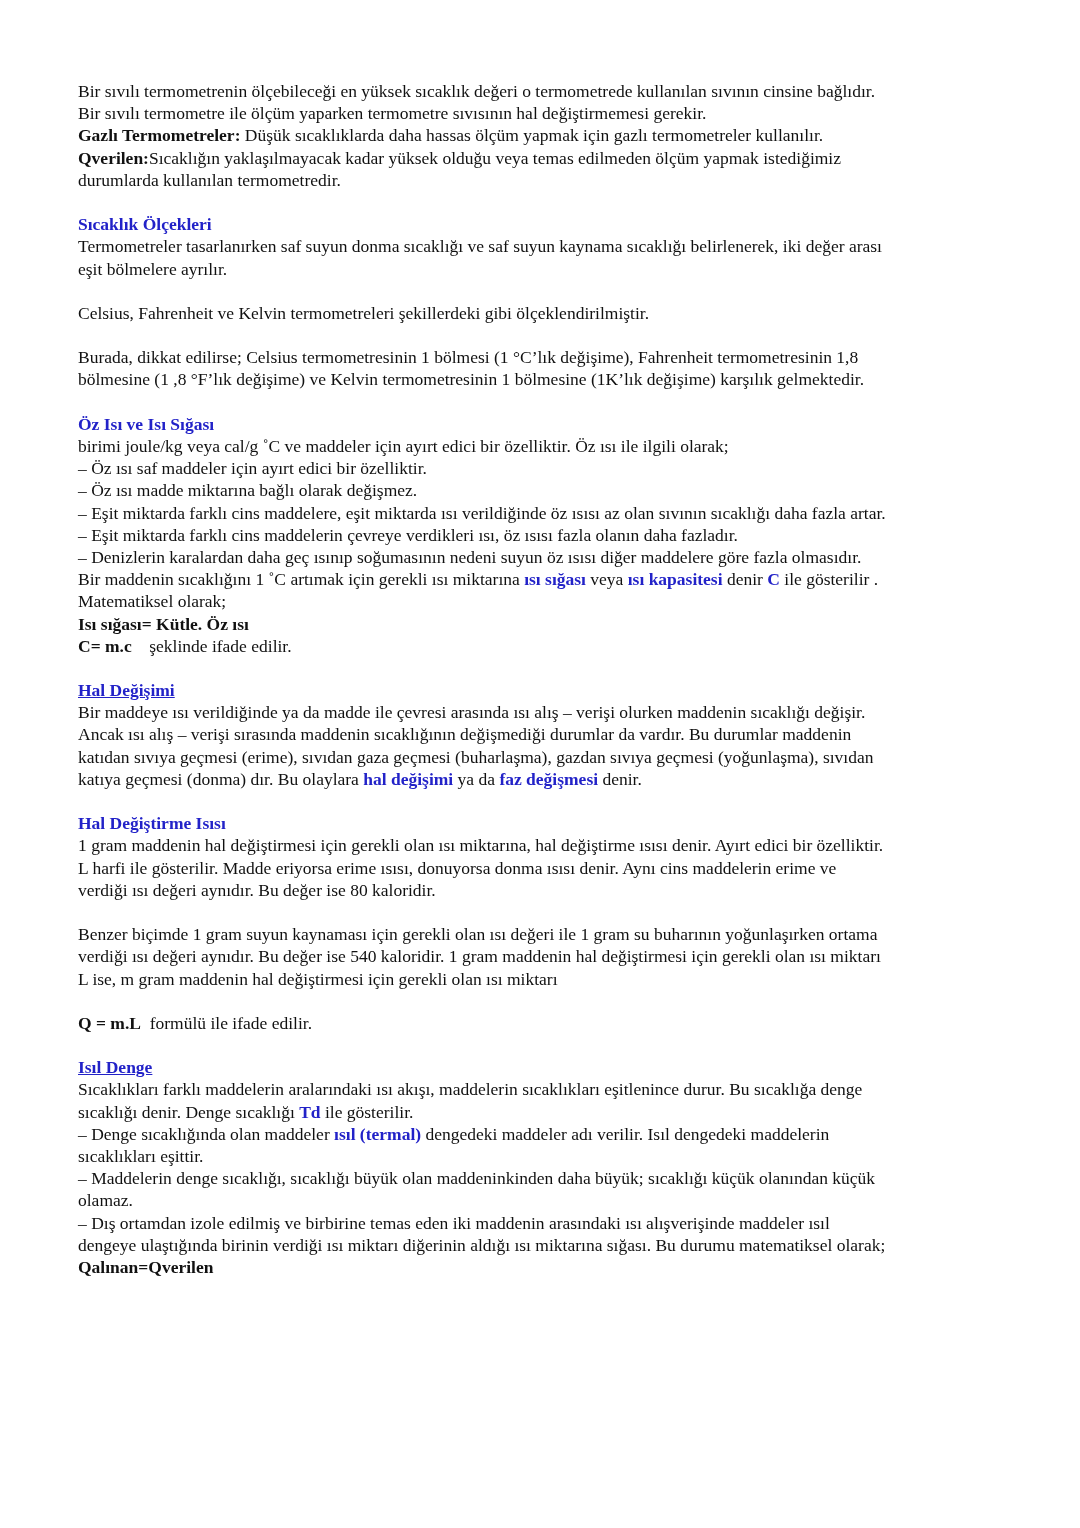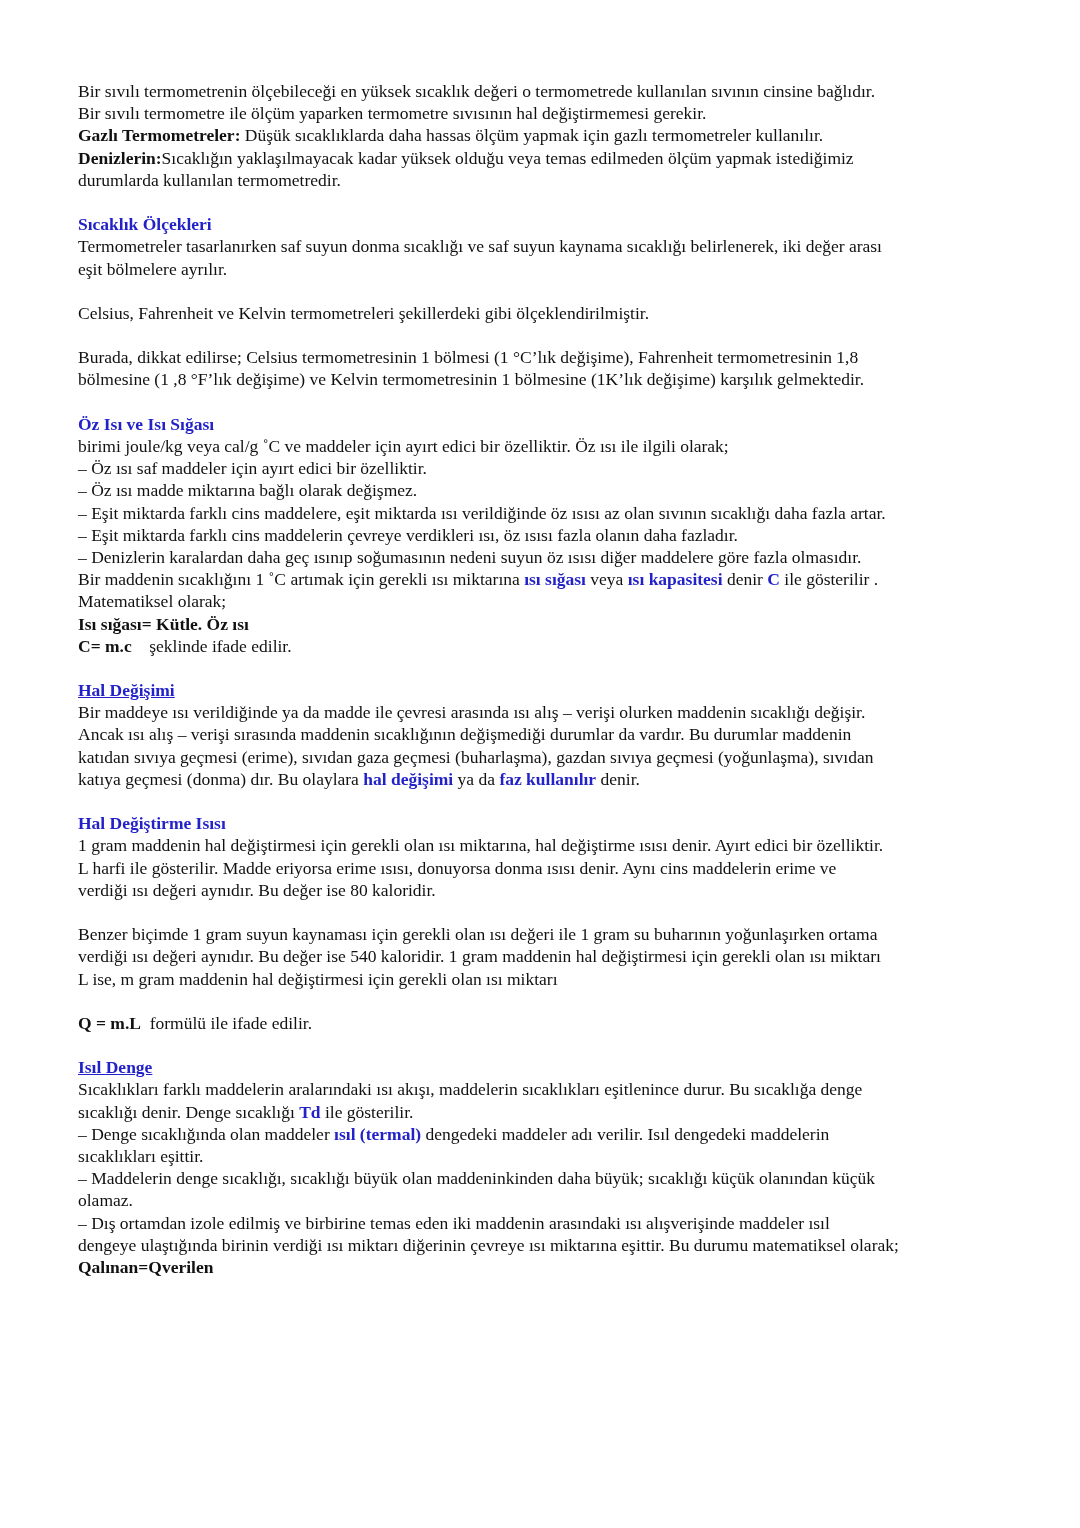--- a/index.html
+++ b/index.html
@@ -29,21 +29,21 @@
   .u{text-decoration:underline;}
 </style>
 </head>
 <body>
 
 <div class="page" style="--accent: #2222C8; color: rgb(17, 17, 17); background: rgb(255, 255, 255); padding-left: 31px;">
   <div class="content" id="doc">
       <div class="line"><span>Bir sıvılı termometrenin ölçebileceği en yüksek sıcaklık değeri o termometrede kullanılan sıvının cinsine bağlıdır.</span></div>
       <div class="line"><span>Bir sıvılı termometre ile ölçüm yaparken termometre sıvısının hal değiştirmemesi gerekir.</span></div>
       <div class="line"><span class="b">Gazlı Termometreler:</span><span> Düşük sıcaklıklarda daha hassas ölçüm yapmak için gazlı termometreler kullanılır.</span></div>
-      <div class="line"><span class="b">Denizlerin:</span><span>Sıcaklığın yaklaşılmayacak kadar yüksek olduğu veya temas edilmeden ölçüm yapmak istediğimiz</span></div>
+      <div class="line"><span class="b">Qverilen:</span><span>Sıcaklığın yaklaşılmayacak kadar yüksek olduğu veya temas edilmeden ölçüm yapmak istediğimiz</span></div>
       <div class="line"><span>durumlarda kullanılan termometredir.</span></div>
       <div class="line"></div>
       <div class="line"><span class="b blue">Sıcaklık Ölçekleri</span></div>
       <div class="line"><span>Termometreler tasarlanırken saf suyun donma sıcaklığı ve saf suyun kaynama sıcaklığı belirlenerek, iki değer arası</span></div>
       <div class="line"><span>eşit bölmelere ayrılır.</span></div>
       <div class="line"></div>
       <div class="line"><span>Celsius, Fahrenheit ve Kelvin termometreleri şekillerdeki gibi ölçeklendirilmiştir.</span></div>
       <div class="line"></div>
       <div class="line"><span>Burada, dikkat edilirse; Celsius termometresinin 1 bölmesi (1 °C’lık değişime), Fahrenheit termometresinin 1,8</span></div>
       <div class="line"><span>bölmesine (1 ,8 °F’lık değişime) ve Kelvin termometresinin 1 bölmesine (1K’lık değişime) karşılık gelmektedir.</span></div>
@@ -57,37 +57,37 @@
       <div class="line"><span>– Denizlerin karalardan daha geç ısınıp soğumasının nedeni suyun öz ısısı diğer maddelere göre fazla olmasıdır.</span></div>
       <div class="line"><span>Bir maddenin sıcaklığını 1 ˚C artımak için gerekli ısı miktarına </span><span class="b blue">ısı sığası</span><span> veya </span><span class="b blue">ısı kapasitesi</span><span> denir </span><span class="b blue">C</span><span> ile gösterilir .</span></div>
       <div class="line"><span>Matematiksel olarak;</span></div>
       <div class="line"><span class="b">Isı sığası= Kütle. Öz ısı</span></div>
       <div class="line"><span class="b">C= m.c</span><span>    şeklinde ifade edilir.</span></div>
       <div class="line"></div>
       <div class="line"><span class="b blue u">Hal Değişimi</span></div>
       <div class="line"><span>Bir maddeye ısı verildiğinde ya da madde ile çevresi arasında ısı alış – verişi olurken maddenin sıcaklığı değişir.</span></div>
       <div class="line"><span>Ancak ısı alış – verişi sırasında maddenin sıcaklığının değişmediği durumlar da vardır. Bu durumlar maddenin</span></div>
       <div class="line"><span>katıdan sıvıya geçmesi (erime), sıvıdan gaza geçmesi (buharlaşma), gazdan sıvıya geçmesi (yoğunlaşma), sıvıdan</span></div>
-      <div class="line"><span>katıya geçmesi (donma) dır. Bu olaylara </span><span class="b blue">hal değişimi</span><span> ya da </span><span class="b blue">faz kullanılır</span><span> denir.</span></div>
+      <div class="line"><span>katıya geçmesi (donma) dır. Bu olaylara </span><span class="b blue">hal değişimi</span><span> ya da </span><span class="b blue">faz değişmesi</span><span> denir.</span></div>
       <div class="line"></div>
       <div class="line"><span class="b blue">Hal Değiştirme Isısı</span></div>
       <div class="line"><span>1 gram maddenin hal değiştirmesi için gerekli olan ısı miktarına, hal değiştirme ısısı denir. Ayırt edici bir özelliktir.</span></div>
       <div class="line"><span>L harfi ile gösterilir. Madde eriyorsa erime ısısı, donuyorsa donma ısısı denir. Aynı cins maddelerin erime ve</span></div>
       <div class="line"><span>verdiği ısı değeri aynıdır. Bu değer ise 80 kaloridir.</span></div>
       <div class="line"></div>
       <div class="line"><span>Benzer biçimde 1 gram suyun kaynaması için gerekli olan ısı değeri ile 1 gram su buharının yoğunlaşırken ortama</span></div>
       <div class="line"><span>verdiği ısı değeri aynıdır. Bu değer ise 540 kaloridir. 1 gram maddenin hal değiştirmesi için gerekli olan ısı miktarı</span></div>
       <div class="line"><span>L ise, m gram maddenin hal değiştirmesi için gerekli olan ısı miktarı</span></div>
       <div class="line"></div>
       <div class="line"><span class="b">Q = m.L</span><span>  formülü ile ifade edilir.</span></div>
       <div class="line"></div>
       <div class="line"><span class="b blue u">Isıl Denge</span></div>
       <div class="line"><span>Sıcaklıkları farklı maddelerin aralarındaki ısı akışı, maddelerin sıcaklıkları eşitlenince durur. Bu sıcaklığa denge</span></div>
       <div class="line"><span>sıcaklığı denir. Denge sıcaklığı </span><span class="b blue">Td</span><span> ile gösterilir.</span></div>
       <div class="line"><span>– Denge sıcaklığında olan maddeler </span><span class="b blue">ısıl (termal)</span><span> dengedeki maddeler adı verilir. Isıl dengedeki maddelerin</span></div>
       <div class="line"><span>sıcaklıkları eşittir.</span></div>
       <div class="line"><span>– Maddelerin denge sıcaklığı, sıcaklığı büyük olan maddeninkinden daha büyük; sıcaklığı küçük olanından küçük</span></div>
       <div class="line"><span>olamaz.</span></div>
       <div class="line"><span>– Dış ortamdan izole edilmiş ve birbirine temas eden iki maddenin arasındaki ısı alışverişinde maddeler ısıl</span></div>
-      <div class="line"><span>dengeye ulaştığında birinin verdiği ısı miktarı diğerinin çevreye ısı miktarına eşittir. Bu durumu matematiksel olarak;</span></div>
+      <div class="line"><span>dengeye ulaştığında birinin verdiği ısı miktarı diğerinin aldığı ısı miktarına sığası. Bu durumu matematiksel olarak;</span></div>
       <div class="line"><span class="b">Qalınan=Qverilen</span></div>
     </div>
 </div>
 
 </body></html>

